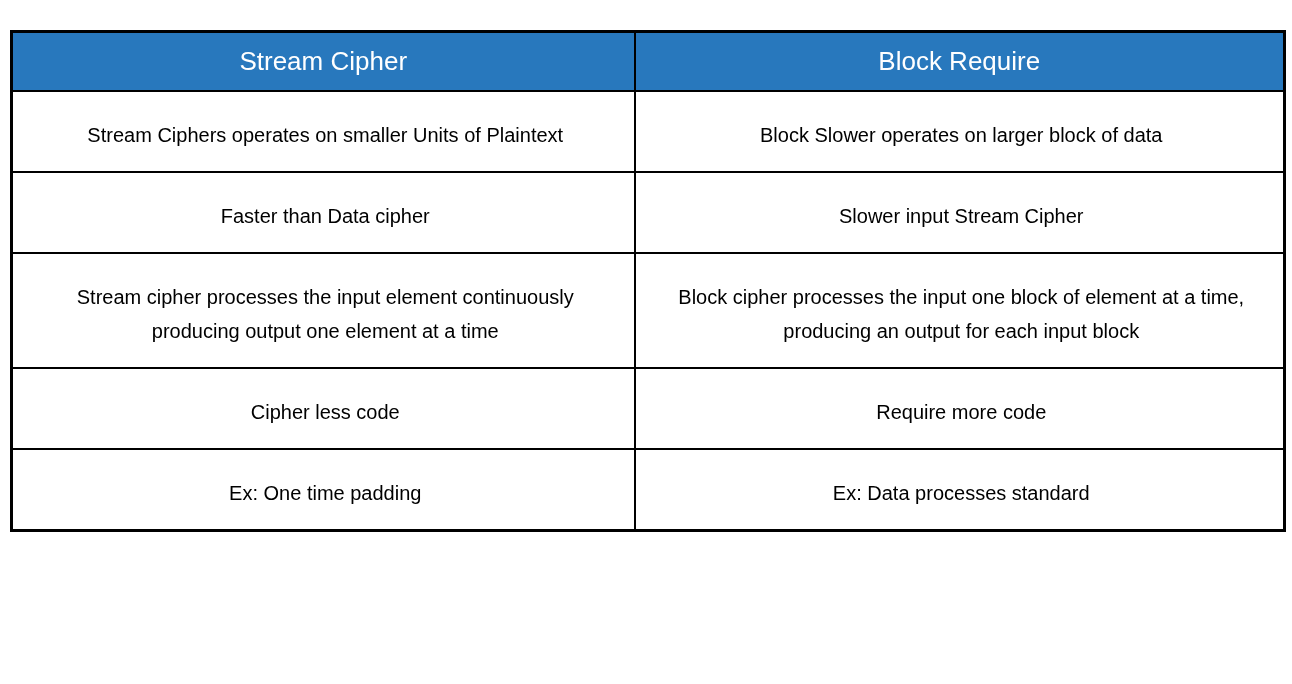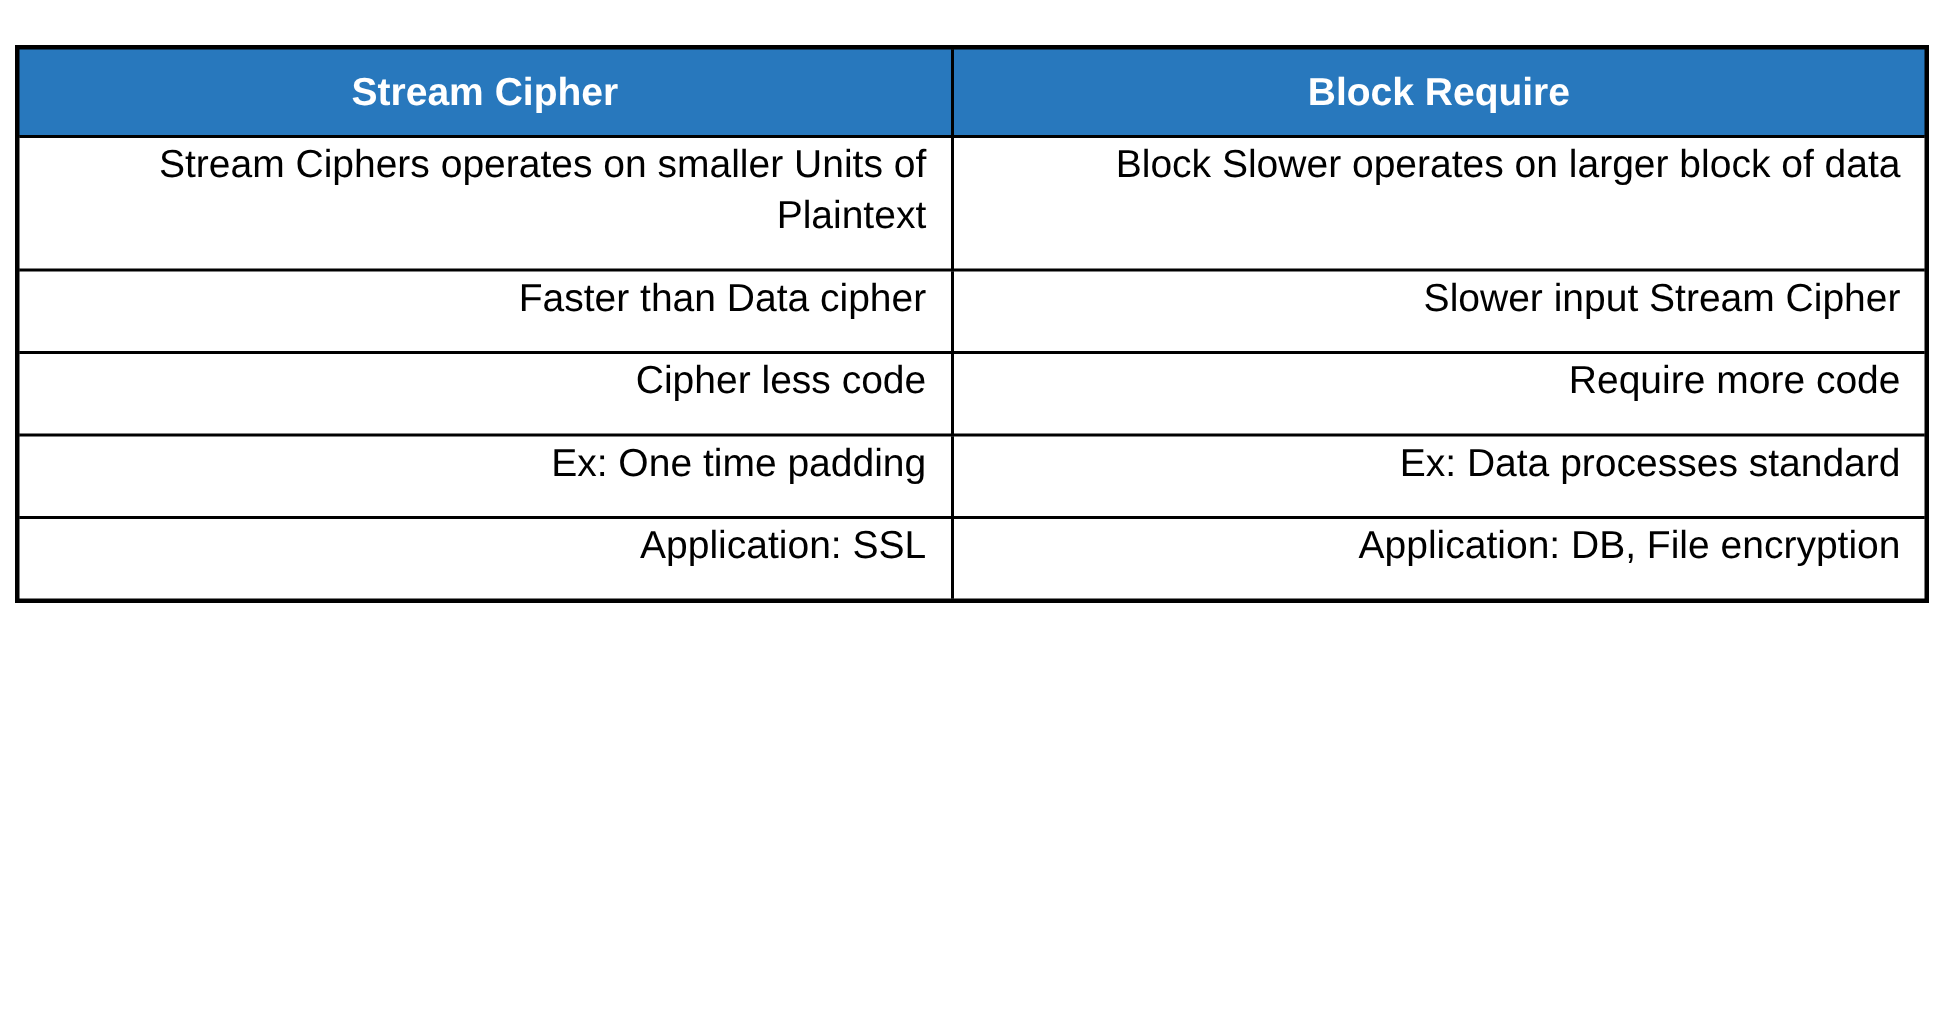--- a/index.html
+++ b/index.html
@@ -30,31 +30,31 @@
     vertical-align:top;
     box-sizing:border-box;
   }
   .cipher-table{
     border:3px solid var(--border-color);
   }
   .cipher-table th{
     background:var(--header-bg);
     color:var(--header-text);
     font-size:26px;
-    font-weight:bold;
+    font-weight:normal;
     line-height:34px;
     padding:11px 10px 12px 10px;
     text-align:center;
   }
   .cipher-table td{
     color:var(--cell-text);
-    font-size:26px;
+    font-size:20px;
     line-height:34px;
-    padding:0 16px 19px 20px;
-    text-align:right;
+    padding:26px 16px 19px 20px;
+    text-align:center;
   }
   .col-stream{width:623px;}
   .col-block{width:650px;}
 </style>
 </head>
 <body>
 
 <table class="cipher-table">
   <colgroup>
     <col class="col-stream">
@@ -69,25 +69,25 @@
   <tbody>
     <tr>
       <td>Stream Ciphers operates on smaller Units of Plaintext</td>
       <td>Block Slower operates on larger block of data</td>
     </tr>
     <tr>
       <td>Faster than Data cipher</td>
       <td>Slower input Stream Cipher</td>
     </tr>
     <tr>
+      <td>Stream cipher processes the input element continuously producing output one element at a time</td>
+      <td>Block cipher processes the input one block of element at a time, producing an output for each input block</td>
+    </tr>
+    <tr>
       <td>Cipher less code</td>
       <td>Require more code</td>
     </tr>
     <tr>
       <td>Ex: One time padding</td>
       <td>Ex: Data processes standard</td>
     </tr>
-    <tr>
-      <td>Application: SSL</td>
-      <td>Application: DB, File encryption</td>
-    </tr>
   </tbody>
 </table>
 
 </body></html>

